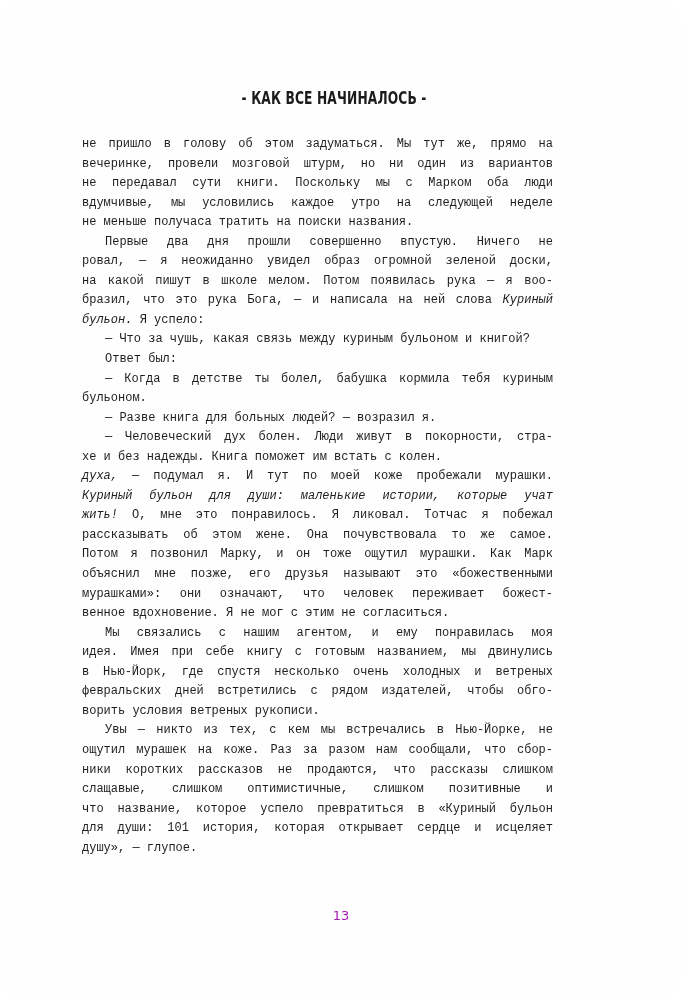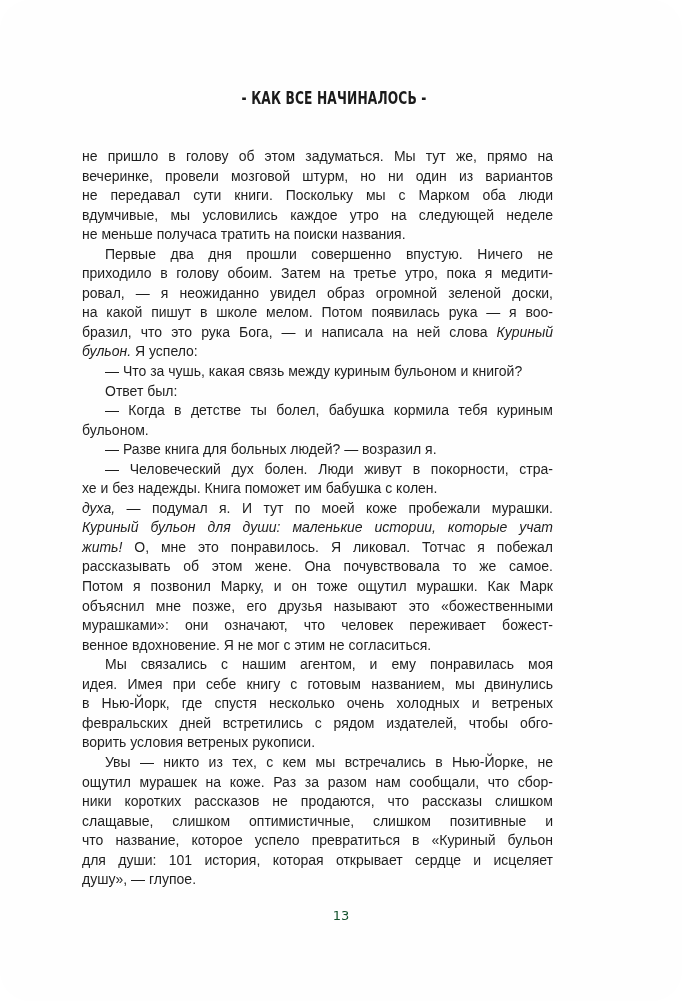--- a/index.html
+++ b/index.html
@@ -10,39 +10,39 @@
     text-align: center;
     font-family: "DejaVu Sans", sans-serif;
     font-weight: bold;
     font-size: 17px;
     letter-spacing: 0.2px;
     color: #1b1b1b;
     transform: scaleX(0.72);
     transform-origin: 316px 0;
   }
   .body-text {
-    position: absolute; left: 82px; top: 147px; width: 471px;
-    font-family: Liberation Sans, sans-serif;
-    font-size: 14px;
+    position: absolute; left: 82px; top: 135px; width: 471px;
+    font-family: Liberation Mono, monospace;
+    font-size: 12px;
     line-height: 19.55px;
     color: #1e1e1e;
     text-align: justify;
     hyphens: manual;
   }
   .body-text p { margin: 0; text-indent: 23px; }
   .body-text p.first { text-indent: 0; }
   .body-text .ln { display: block; text-align-last: justify; white-space: nowrap; }
   .body-text .ln.last { text-align-last: left; }
   .body-text em { font-style: italic; }
   .page-number {
     position: absolute; left: 0; width: 682px; top: 908px;
     text-align: center;
     font-family: "DejaVu Sans", sans-serif;
     font-size: 13px;
-    color: #14532d;
+    color: #a21caf;
   }
 </style>
 </head>
 <body>
 
 <div class="page">
 
   <div class="running-head">- КАК ВСЕ НАЧИНАЛОСЬ -</div>
 
   <div class="body-text">
@@ -50,21 +50,20 @@
     <p class="first">
       <span class="ln">не пришло в голову об этом задуматься. Мы тут же, прямо на</span>
       <span class="ln">вечеринке, провели мозговой штурм, но ни один из вариантов</span>
       <span class="ln">не передавал сути книги. Поскольку мы с Марком оба люди</span>
       <span class="ln">вдумчивые, мы условились каждое утро на следующей неделе</span>
       <span class="ln last">не меньше получаса тратить на поиски названия.</span>
     </p>
 
     <p>
       <span class="ln">Первые два дня прошли совершенно впустую. Ничего не</span>
-      <span class="ln" style="text-indent:0">приходило в голову обоим. Затем на третье утро, пока я медити-</span>
       <span class="ln" style="text-indent:0">ровал, — я неожиданно увидел образ огромной зеленой доски,</span>
       <span class="ln" style="text-indent:0">на какой пишут в школе мелом. Потом появилась рука — я воо-</span>
       <span class="ln" style="text-indent:0"><span>бразил, что это рука Бога, — и написала на ней слова</span> <em>Куриный</em></span>
       <span class="ln last" style="text-indent:0"><em>бульон.</em> <span>Я успело:</span></span>
     </p>
 
     <p>
       <span class="ln last">— Что за чушь, какая связь между куриным бульоном и книгой?</span>
     </p>
 
@@ -76,21 +75,21 @@
       <span class="ln">— Когда в детстве ты болел, бабушка кормила тебя куриным</span>
       <span class="ln last" style="text-indent:0">бульоном.</span>
     </p>
 
     <p>
       <span class="ln last">— Разве книга для больных людей? — возразил я.</span>
     </p>
 
     <p>
       <span class="ln">— Человеческий дух болен. Люди живут в покорности, стра-</span>
-      <span class="ln last" style="text-indent:0">хе и без надежды. Книга поможет им бабушка с колен.</span>
+      <span class="ln last" style="text-indent:0">хе и без надежды. Книга поможет им встать с колен.</span>
     </p>
 
     <p>
       <span class="ln" style="text-indent:0"><em>духа,</em> <span>— подумал я. И тут по моей коже пробежали мурашки.</span></span>
       <span class="ln" style="text-indent:0"><em>Куриный бульон для души: маленькие истории, которые учат</em></span>
       <span class="ln" style="text-indent:0"><em>жить!</em> <span>О, мне это понравилось. Я ликовал. Тотчас я побежал</span></span>
       <span class="ln" style="text-indent:0">рассказывать об этом жене. Она почувствовала то же самое.</span>
       <span class="ln" style="text-indent:0">Потом я позвонил Марку, и он тоже ощутил мурашки. Как Марк</span>
       <span class="ln" style="text-indent:0">объяснил мне позже, его друзья называют это «божественными</span>
       <span class="ln" style="text-indent:0">мурашками»: они означают, что человек переживает божест-</span>

